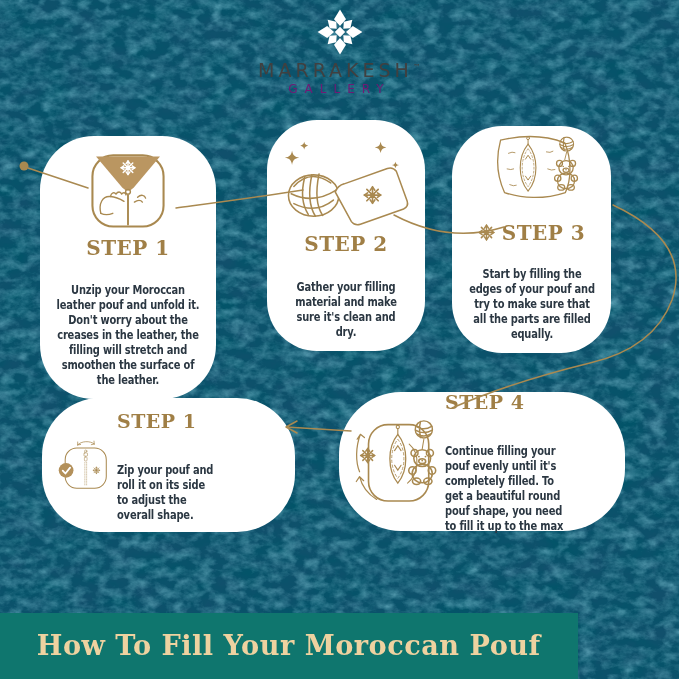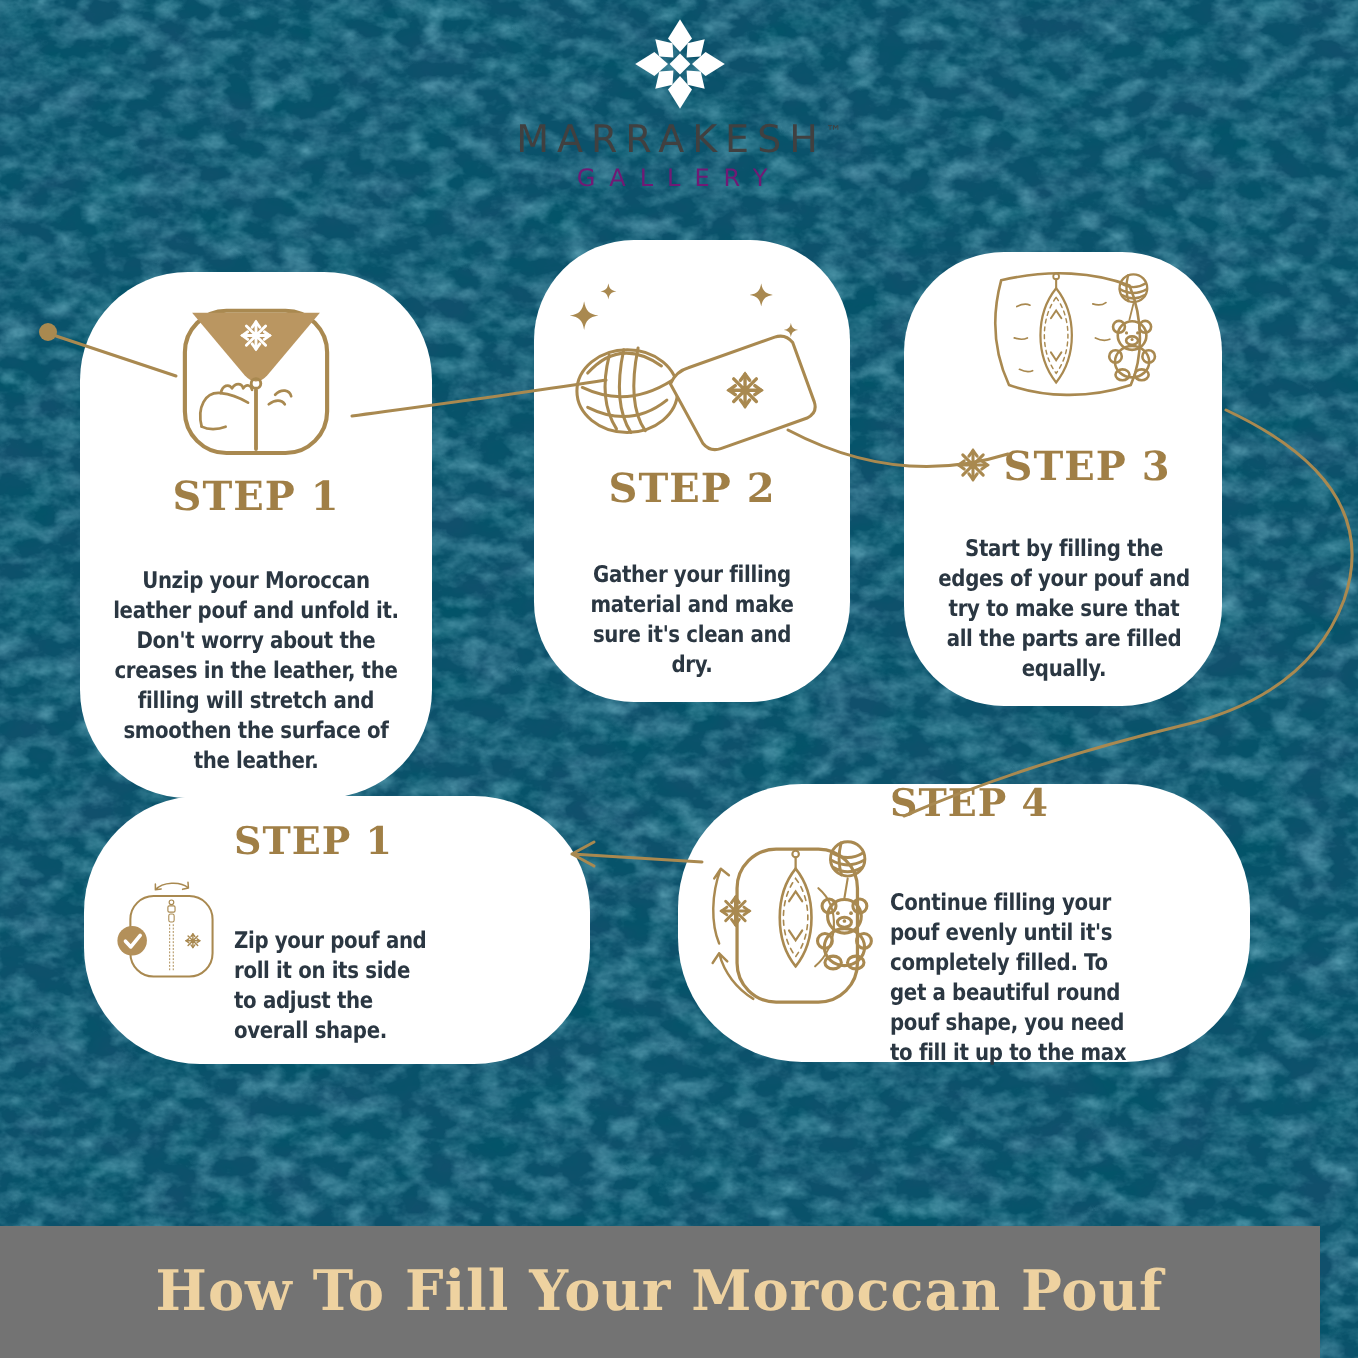--- a/index.html
+++ b/index.html
@@ -38,21 +38,21 @@
   .col .step-title{font-size:19px;}
 
   #card1 .icon{margin-top:15px;} #card1 .step-title{margin-top:7px;}
   #card1 .step-text{margin-top:8px;}
   #card2 .icon{margin-top:18px;} #card2 .step-title{margin-top:6px;}
   #card2 .step-text{margin-top:9px;}
   #card3 .icon{margin-top:5px;}  #card3 .title-row{margin-top:2px;}
   #card3 .step-text{margin-top:7px;}
 
   .accent{color:#a98950;}
-  .band{position:absolute;left:0;top:613px;width:660px;height:66px;background:#737373;
+  .band{position:absolute;left:0;top:613px;width:578px;height:66px;background:#0f766e;
         z-index:4;display:flex;align-items:center;justify-content:center;}
   .band-title{font:700 28px/1 "DejaVu Serif",serif;color:#eed2a0;letter-spacing:.5px;
               transform:scaleX(.97);}
   .connectors{position:absolute;left:0;top:0;z-index:6;pointer-events:none;}
 </style>
 </head>
 <body>
 
 <div class="canvas">
 

